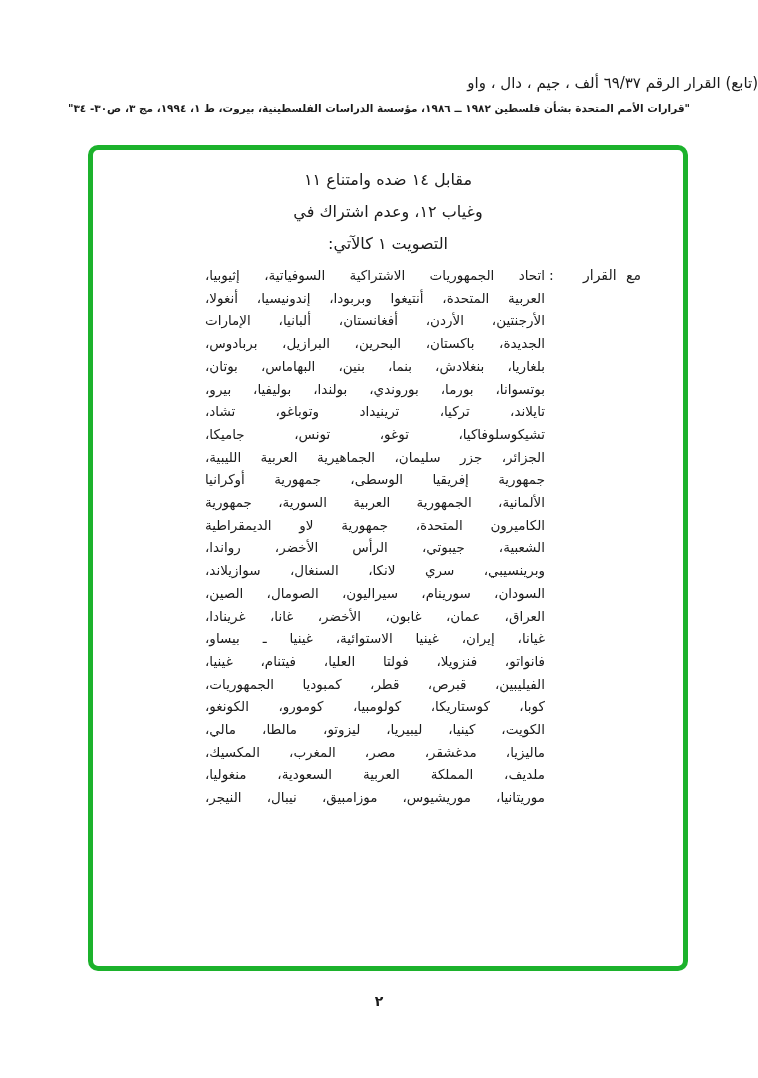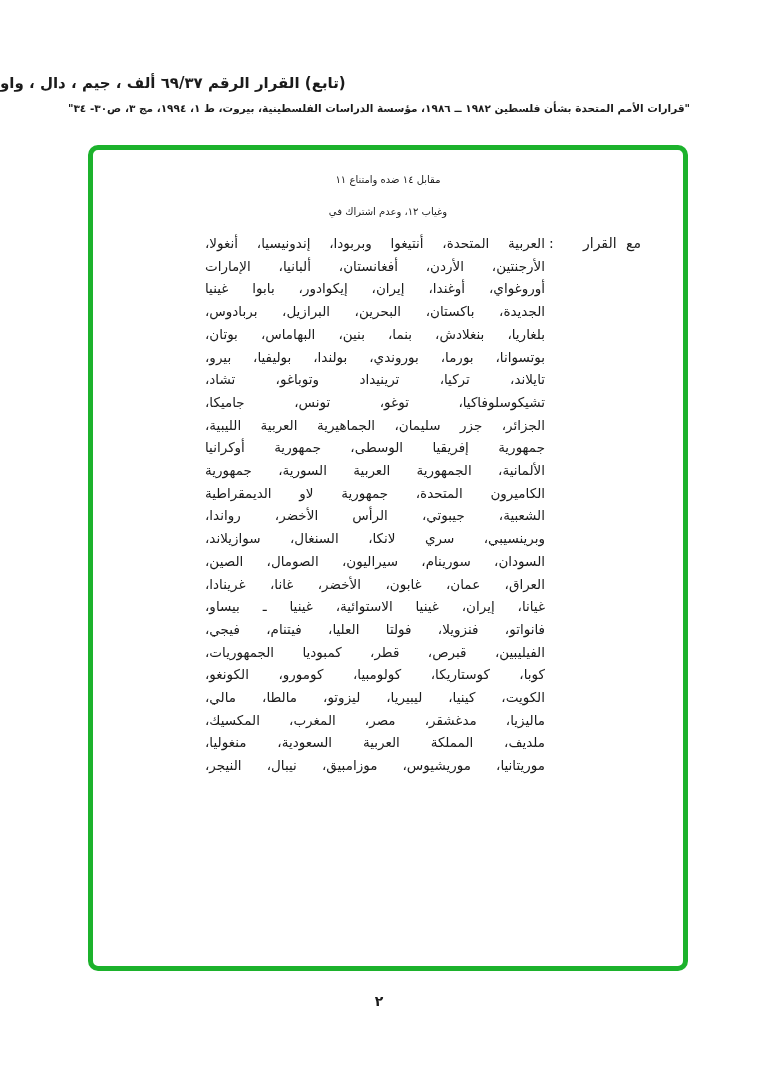--- a/index.html
+++ b/index.html
@@ -19,22 +19,22 @@
     width: 758px;
     height: 1078px;
     direction: rtl;
     background: #ffffff;
   }
   .doc-title {
     position: absolute;
     top: 74px;
     left: 0;
     right: 0;
-    text-align: left;
-    font-weight: bold;
+    text-align: right;
+    font-weight: normal;
     font-size: 15px;
     letter-spacing: 0.2px;
     white-space: nowrap;
   }
   .doc-citation {
     position: absolute;
     top: 102px;
     left: 0;
     right: 0;
     text-align: center;
@@ -49,21 +49,21 @@
     width: 600px;
     height: 826px;
     border: 5px solid #1cb22c;
     border-radius: 10px;
     box-sizing: border-box;
     background: #ffffff;
   }
   .intro {
     margin: 14px 120px 0 120px;
     text-align: center;
-    font-size: 10px;
+    font-size: 16px;
     line-height: 32px;
   }
   .res-row {
     display: flex;
     margin: 4px 42px 0 112px;
   }
   .res-label {
     flex: 0 0 92px;
     display: flex;
     justify-content: space-between;
@@ -100,46 +100,47 @@
 
   <div class="doc-title">(تابع) القرار الرقم ٦٩/٣٧ ألف ، جيم ، دال ، واو</div>
 
   <div class="doc-citation">"قرارات الأمم المتحدة بشأن فلسطين ١٩٨٢ ــ ١٩٨٦، مؤسسة الدراسات الفلسطينية، بيروت، ط ١، ١٩٩٤، مج ٣، ص٣٠- ٣٤"</div>
 
   <div class="green-box" style="border-color: rgb(28, 178, 44);">
 
     <div class="intro">
       <div>مقابل ١٤ ضده وامتناع ١١</div>
       <div>وغياب ١٢، وعدم اشتراك في</div>
+      <div>التصويت ١ كالآتي:</div>
     </div>
 
     <div class="res-row">
       <div class="res-label">
         <span>مع القرار</span>
         <span>:</span>
       </div>
       <div class="res-body">
+        <div class="tline">اتحاد الجمهوريات الاشتراكية السوفياتية، إثيوبيا،</div>
         <div class="tline">العربية المتحدة، أنتيغوا وبربودا، إندونيسيا، أنغولا،</div>
         <div class="tline">الأرجنتين، الأردن، أفغانستان، ألبانيا، الإمارات</div>
-        <div class="tline">أوروغواي، أوغندا، إيران، إيكوادور، بابوا غينيا</div>
         <div class="tline">الجديدة، باكستان، البحرين، البرازيل، بربادوس،</div>
         <div class="tline">بلغاريا، بنغلادش، بنما، بنين، البهاماس، بوتان،</div>
         <div class="tline">بوتسوانا، بورما، بوروندي، بولندا، بوليفيا، بيرو،</div>
         <div class="tline">تايلاند، تركيا، ترينيداد وتوباغو، تشاد،</div>
         <div class="tline">تشيكوسلوفاكيا، توغو، تونس، جاميكا،</div>
         <div class="tline">الجزائر، جزر سليمان، الجماهيرية العربية الليبية،</div>
         <div class="tline">جمهورية إفريقيا الوسطى، جمهورية أوكرانيا</div>
         <div class="tline">الألمانية، الجمهورية العربية السورية، جمهورية</div>
         <div class="tline">الكاميرون المتحدة، جمهورية لاو الديمقراطية</div>
         <div class="tline">الشعبية، جيبوتي، الرأس الأخضر، رواندا،</div>
         <div class="tline">وبرينسيبي، سري لانكا، السنغال، سوازيلاند،</div>
         <div class="tline">السودان، سورينام، سيراليون، الصومال، الصين،</div>
         <div class="tline">العراق، عمان، غابون، الأخضر، غانا، غرينادا،</div>
         <div class="tline">غيانا، إيران، غينيا الاستوائية، غينيا ـ بيساو،</div>
-        <div class="tline">فانواتو، فنزويلا، فولتا العليا، فيتنام، فيجي،</div>
+        <div class="tline">فانواتو، فنزويلا، فولتا العليا، فيتنام، غينيا،</div>
         <div class="tline">الفيليبين، قبرص، قطر، كمبوديا الجمهوريات،</div>
         <div class="tline">كوبا، كوستاريكا، كولومبيا، كومورو، الكونغو،</div>
         <div class="tline">الكويت، كينيا، ليبيريا، ليزوتو، مالطا، مالي،</div>
         <div class="tline">ماليزيا، مدغشقر، مصر، المغرب، المكسيك،</div>
         <div class="tline">ملديف، المملكة العربية السعودية، منغوليا،</div>
         <div class="tline">موريتانيا، موريشيوس، موزامبيق، نيبال، النيجر،</div>
       </div>
     </div>
 
   </div>

